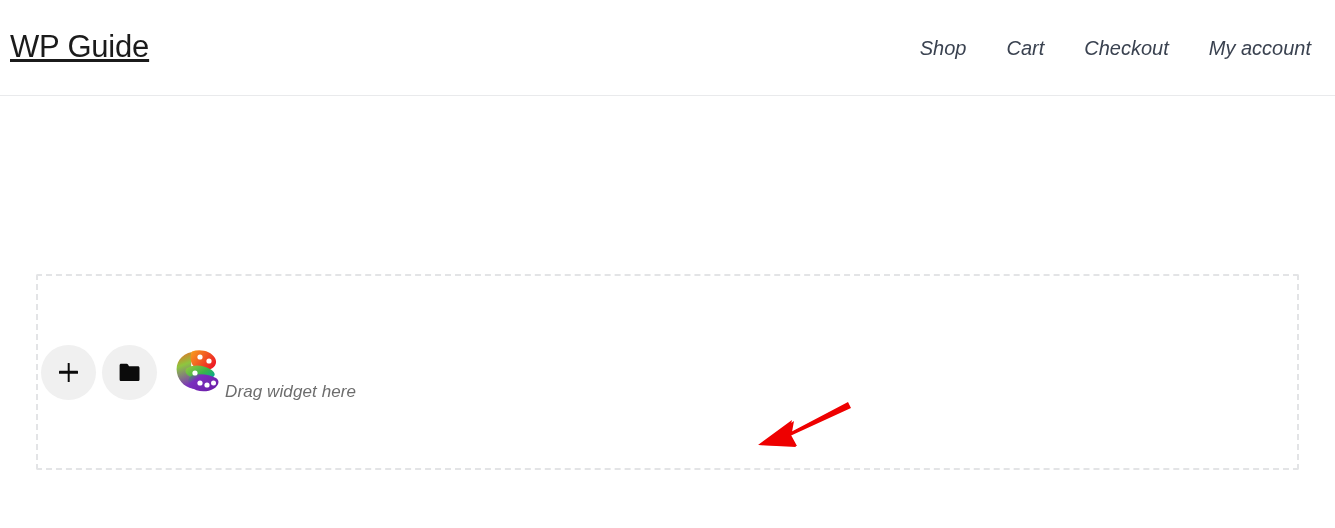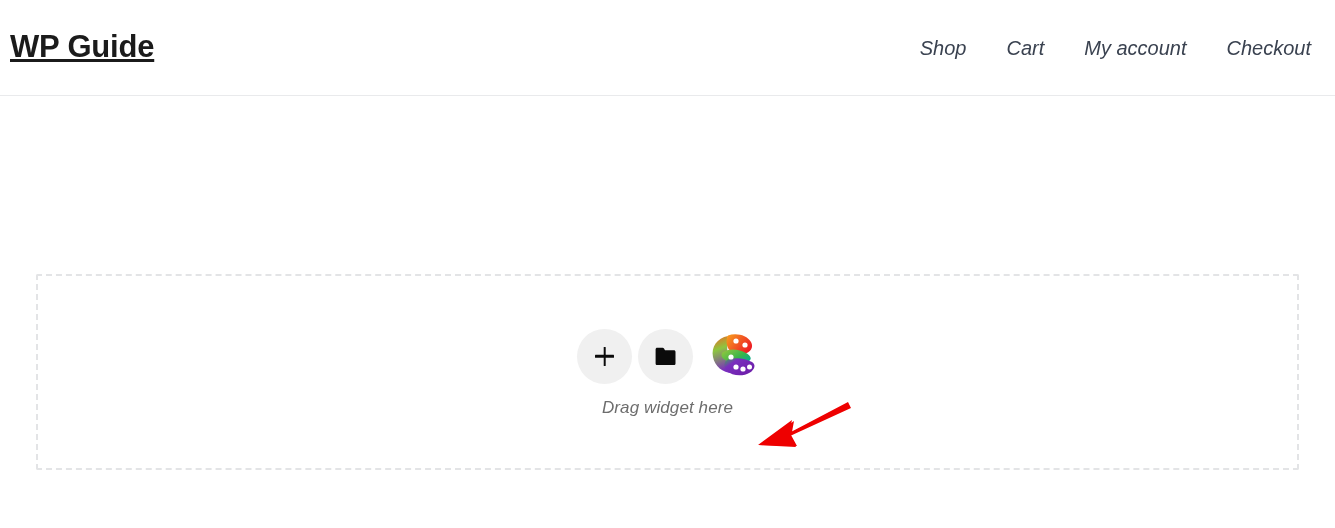--- a/index.html
+++ b/index.html
@@ -21,21 +21,21 @@
     height: 96px;
     background: #ffffff;
     border-bottom: 1px solid #e9eaec;
     display: flex;
     align-items: center;
     justify-content: space-between;
     padding: 0 8px 0 10px;
   }
   .site-title {
     font-size: 31px;
-    font-weight: bold;
+    font-weight: normal;
     letter-spacing: -0.2px;
     color: #1b1b1b;
     line-height: 1;
     white-space: nowrap;
     padding-bottom: 2px;
   }
   .main-nav {
     display: flex;
     align-items: center;
     gap: 0px;
@@ -69,22 +69,22 @@
     border: 2px dashed #e3e4e6;
     border-radius: 2px;
     background: transparent;
   }
   .dz-inner {
     position: absolute;
     left: 0; right: 0;
     top: 50%;
     transform: translateY(-50%);
     display: flex;
-    flex-direction: column;
-    align-items: center;
+    flex-direction: row;
+    align-items: flex-end;
     gap: 0;
   }
   .btn-row {
     display: flex;
     align-items: center;
     gap: 0px;
   }
   .circle-btn {
     width: 55px;
     height: 55px;
@@ -152,22 +152,22 @@
 </style>
 </head>
 <body>
 
 <header class="site-header">
   <a class="site-title" href="#">WP Guide</a>
 
   <nav class="main-nav">
     <a class="nav-link" href="#">Shop</a>
     <a class="nav-link" href="#">Cart</a>
+    <a class="nav-link" href="#">Checkout</a>
     <a class="nav-link" href="#">My account</a>
-    <a class="nav-link" href="#">Checkout</a>
   </nav>
 </header>
 
 <main class="canvas">
 
   <div class="drop-zone">
     <div class="dz-inner">
 
       <div class="btn-row">
 

